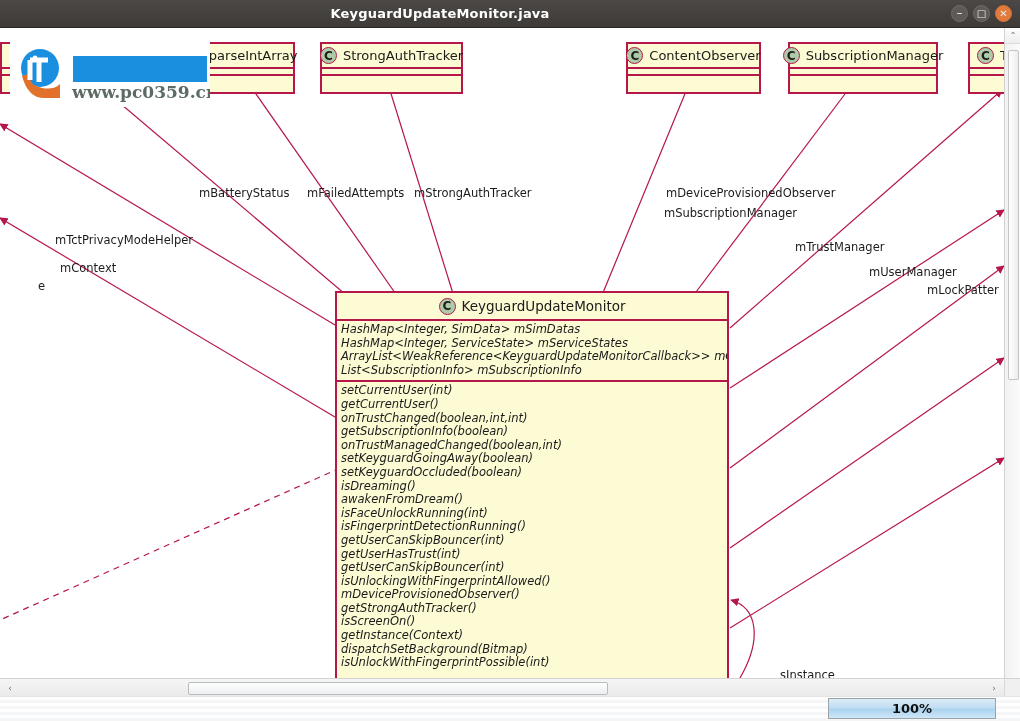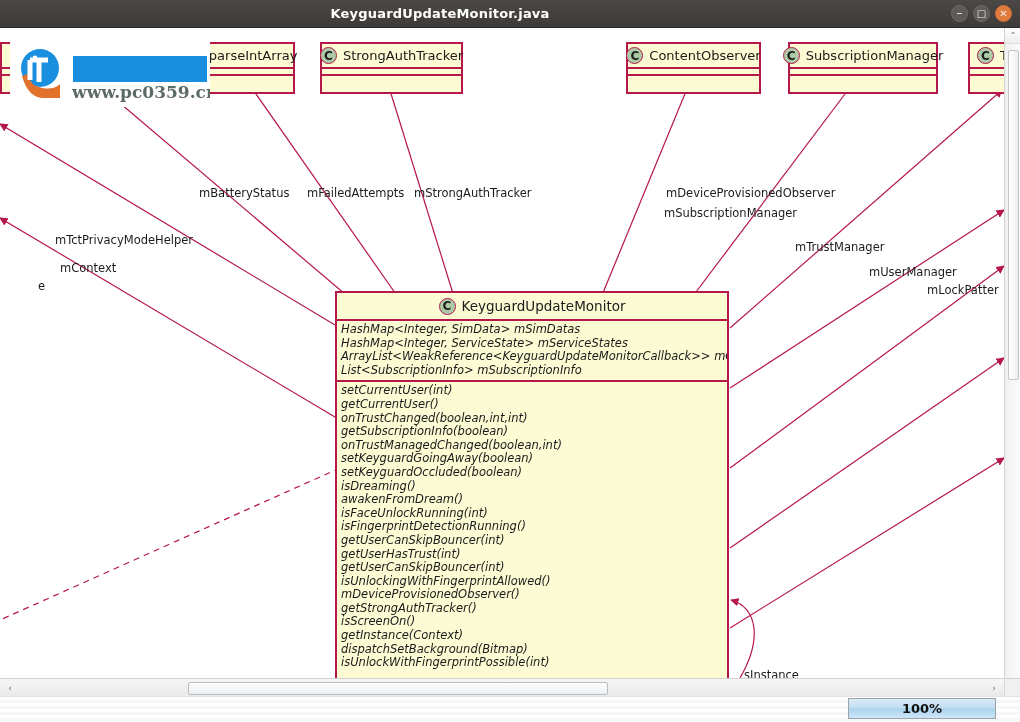--- a/index.html
+++ b/index.html
@@ -174,21 +174,21 @@
 
   
   .statusbar {
     position: absolute; left: 0; top: 696px;
     width: 1020px; height: 26px;
     background: repeating-linear-gradient(to bottom,#ffffff 0 3px,#f4f6f8 3px 6px);
     border-top: 1px solid #e4e4e4;
   }
   .zoombox {
     position: absolute; right: 24px; top: 698px;
-    width: 148px; height: 21px;
+    width: 168px; height: 21px;
     border: 1px solid #9aa3a8;
     background: linear-gradient(to bottom,#dcebf7 0%,#bfddf2 48%,#a9d2ee 52%,#cfe6f8 100%);
     display: flex; align-items: center; justify-content: center;
   }
   .zoombox span {
     font-size: 13px; color: #101010; font-weight: bold;
     font-family: "DejaVu Sans", sans-serif;
   }
 
   
@@ -368,21 +368,21 @@
         <div class="elabel" style="left: 307px; top: 158px;">mFailedAttempts</div>
         <div class="elabel" style="left: 414px; top: 158px;">mStrongAuthTracker</div>
         <div class="elabel" style="left: 55px; top: 205px;">mTctPrivacyModeHelper</div>
         <div class="elabel" style="left: 60px; top: 233px;">mContext</div>
         <div class="elabel" style="left: 38px; top: 251px;">e</div>
         <div class="elabel" style="left: 666px; top: 158px;">mDeviceProvisionedObserver</div>
         <div class="elabel" style="left: 664px; top: 178px;">mSubscriptionManager</div>
         <div class="elabel" style="left: 795px; top: 212px;">mTrustManager</div>
         <div class="elabel" style="left: 869px; top: 237px;">mUserManager</div>
         <div class="elabel" style="left: 927px; top: 255px;">mLockPatter</div>
-        <div class="elabel" style="left: 744px; top: 640px;">sInstance</div>
+        <div class="elabel" style="left: 780px; top: 640px;">sInstance</div>
       </div>
 
     <div class="wmlogo">
       <svg class="orb" viewBox="0 0 56 56">
         <circle cx="26" cy="22" r="19" fill="#1a8fe0"></circle>
         <path d="M8 30 Q14 52 30 52 L46 52 L46 38 Q40 44 28 42 Q16 40 14 28 Z" fill="#e2712c"></path>
         <path d="M16 14 L16 34 M16 14 L34 14 M25 14 L25 36" stroke="#ffffff" stroke-width="5" fill="none"></path>
         <circle cx="21" cy="12" r="2.4" fill="#ffffff"></circle>
       </svg>
       <div class="bluebar"></div>

